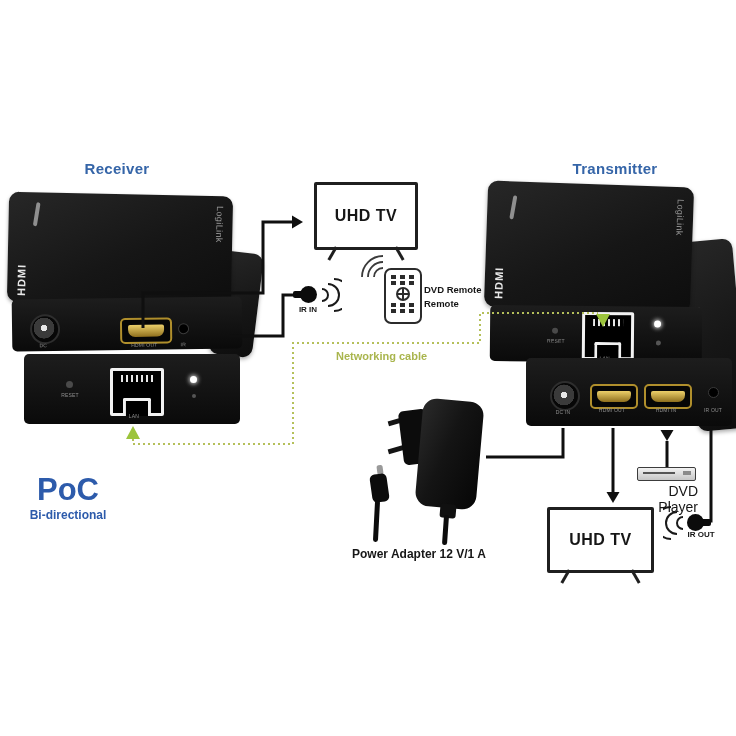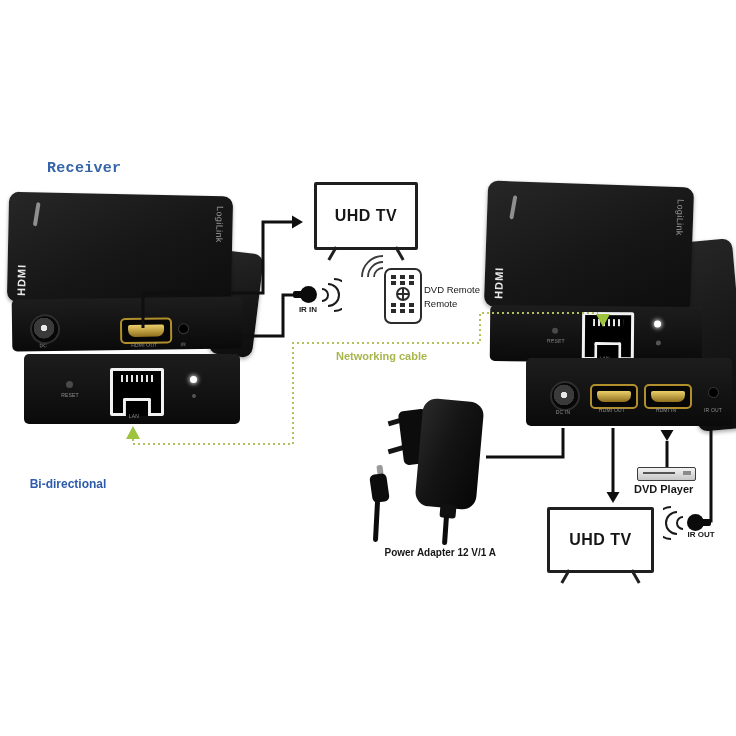--- a/index.html
+++ b/index.html
@@ -1,19 +1,19 @@
 <!DOCTYPE html>
 <html><head>
 <meta charset="utf-8">
 <style>
   html,body{margin:0;padding:0;background:#fff;}
   #canvas{position:relative;width:736px;height:736px;background:#fff;overflow:hidden;
           font-family:"Liberation Sans",sans-serif;}
   .abs{position:absolute;}
-  .title{font-size:15px;font-weight:700;color:#3565a8;text-align:left;letter-spacing:.3px;z-index:8;font-family:Liberation Mono, monospace;}
+  .title{font-size:15px;font-weight:700;color:#3565a8;text-align:center;letter-spacing:.3px;z-index:8;}
   .devbox{background:linear-gradient(155deg,#272727 0%,#161616 55%,#0d0d0d 100%);border-radius:10px;
           box-shadow:0 2px 4px rgba(0,0,0,.35);}
   .strip{background:linear-gradient(#1d1d1d,#0a0a0a);border-radius:5px;}
   .vtext-up{writing-mode:vertical-rl;transform:rotate(180deg);}
   .vtext-dn{writing-mode:vertical-rl;}
   .hdmi-logo{color:#e8e8e8;font-weight:700;font-size:11px;letter-spacing:1px;}
   .brand{color:#9a9a9a;font-size:9px;letter-spacing:.4px;}
   .vent{background:#8f8f8f;border-radius:2px;width:4px;height:24px;}
   .dcjack{border-radius:50%;border:2px solid #2e2e2e;
           background:radial-gradient(circle at 46% 46%,#e8e8e8 0 16%,#3a3a3a 17% 52%,#070707 53%);}
@@ -43,20 +43,21 @@
   svg{display:block;}
   #wires{position:absolute;left:0;top:0;z-index:6;pointer-events:none;}
   .z7{z-index:7;}
 </style>
 </head>
 <body>
 
 <div id="canvas">
 
   <div class="abs title" style="left:47px;top:160px;width:140px;">Receiver</div>
+  <div class="abs title" style="left:545px;top:160px;width:140px;">Transmitter</div>
 
   <div>
     <div class="abs devbox" style="left:214px;top:252px;width:44px;height:104px;transform:rotate(7deg);z-index:1;"></div>
     <div class="abs devbox" style="left:8px;top:194px;width:224px;height:110px;transform:rotate(1.2deg);z-index:2;">
       <div class="abs vent" style="left:26px;top:10px;transform:rotate(8deg);"></div>
       <div class="abs vtext-up hdmi-logo" style="left:8px;top:44px;height:60px;">HDMI</div>
       <div class="abs vtext-dn brand" style="right:8px;top:10px;height:70px;">LogiLink</div>
     </div>
     <div class="abs strip" style="left:12px;top:298px;width:230px;height:52px;transform:rotate(-0.8deg);z-index:3;">
       <div class="abs dcjack" style="left:18px;top:15px;width:26px;height:26px;"></div>
@@ -144,21 +145,21 @@
           <rect x="5" y="39" width="5" height="4"></rect>
             <rect x="14" y="39" width="5" height="4"></rect>
             <rect x="23" y="39" width="5" height="4"></rect>
         </g>
         <g stroke="#2b2b2b" stroke-width="2" fill="none">
           <circle cx="17" cy="24" r="6"></circle>
             <path d="M17,19 V29 M12,24 H22"></path>
         </g>
       </svg>
     </div>
-    <div class="abs caption" style="left:424px;top:283px;width:70px;font-size:9.5px;font-weight:400;line-height:1.45;">
+    <div class="abs caption" style="left:424px;top:283px;width:70px;font-size:9.5px;font-weight:700;line-height:1.45;">
       <div>DVD Remote</div>
       <div>Remote</div>
     </div>
   </div>
 
   <div>
     <div class="abs blobstem" style="left:293px;top:291px;width:10px;height:7px;"></div>
     <div class="abs blob" style="left:300px;top:286px;width:17px;height:17px;"></div>
     <svg class="abs z7" style="left:320px;top:275px;" width="22" height="40" viewBox="0 0 22 40">
       <path d="M2,14 A6,6 0 0 1 2,26" fill="none" stroke="#1a1a1a" stroke-width="2"></path>
@@ -173,49 +174,50 @@
   <div>
     <div class="abs" style="left:388px;top:419px;width:17px;height:5px;background:#141414;transform:rotate(-16deg);"></div>
     <div class="abs" style="left:388px;top:447px;width:17px;height:5px;background:#141414;transform:rotate(-16deg);"></div>
     <div class="abs" style="left:401px;top:410px;width:28px;height:54px;background:#0c0c0c;border-radius:5px;transform:rotate(-7deg);"></div>
     <div class="abs" style="left:419px;top:400px;width:61px;height:108px;background:linear-gradient(110deg,#2a2a2a 0%,#141414 45%,#060606 100%);border-radius:14px;transform:rotate(5deg);"></div>
     <div class="abs" style="left:440px;top:504px;width:16px;height:14px;background:#101010;border-radius:3px;transform:rotate(5deg);"></div>
     <div class="abs" style="left:443px;top:515px;width:5px;height:30px;background:#0c0c0c;border-radius:3px;transform:rotate(4deg);"></div>
     <div class="abs" style="left:377px;top:465px;width:6px;height:10px;background:#9a9a9a;border-radius:2px;transform:rotate(-8deg);"></div>
     <div class="abs" style="left:371px;top:474px;width:17px;height:28px;background:#0c0c0c;border-radius:5px;transform:rotate(-8deg);"></div>
     <div class="abs" style="left:374px;top:500px;width:5px;height:42px;background:#0c0c0c;border-radius:3px;transform:rotate(3deg);"></div>
-    <div class="abs caption" style="left:352px;top:547px;width:144px;text-align:right;font-size:10px;font-weight:700;">Power Adapter 12 V/1 A</div>
+    <div class="abs caption" style="left:352px;top:547px;width:144px;text-align:left;font-size:12px;font-weight:700;">Power Adapter 12 V/1 A</div>
   </div>
 
   <div>
     <div class="abs" style="left:637px;top:467px;width:57px;height:12px;background:linear-gradient(#f2f2f2,#c6c6c6);border:1.5px solid #3c3c3c;border-radius:2px;">
       <div style="position:absolute;left:5px;top:4px;width:32px;height:2px;background:#555;"></div>
       <div style="position:absolute;right:4px;top:3px;width:8px;height:4px;background:#8a8a8a;"></div>
     </div>
-    <div class="abs caption" style="left:634px;top:483px;width:64px;text-align:left;font-size:11px;font-weight:700;">DVD Player</div>
+    <div class="abs caption" style="left:634px;top:483px;width:64px;text-align:right;font-size:14px;font-weight:400;">DVD Player</div>
   </div>
 
   <div class="abs tv" style="left:547px;top:507px;width:101px;height:60px;">
     <span class="tvlabel">UHD TV</span>
     <div class="leg l" style="left:14px;"></div>
     <div class="leg r" style="right:14px;"></div>
   </div>
 
   <div>
     <div class="abs blobstem" style="left:701px;top:519px;width:10px;height:7px;"></div>
     <div class="abs blob" style="left:687px;top:514px;width:17px;height:17px;"></div>
     <svg class="abs z7" style="left:663px;top:503px;" width="22" height="40" viewBox="0 0 22 40">
       <path d="M20,14 A6,6 0 0 0 20,26" fill="none" stroke="#1a1a1a" stroke-width="2"></path>
       <path d="M14,9 A11,11 0 0 0 14,31" fill="none" stroke="#1a1a1a" stroke-width="2"></path>
       <path d="M8,4 A16,16 0 0 0 8,36" fill="none" stroke="#1a1a1a" stroke-width="2"></path>
     </svg>
     <div class="abs irlabel" style="left:678px;top:530px;width:46px;">IR OUT</div>
   </div>
 
   <div class="abs" style="left:18px;top:474px;width:100px;text-align:center;z-index:8;">
+    <div class="poc-big">PoC</div>
     <div class="poc-sub">Bi-directional</div>
   </div>
 
   <svg id="wires" width="736" height="736" viewBox="0 0 736 736">
 
     <path d="M143,328 V293 H263 V222 H292" fill="none" stroke="#0f0f0f" stroke-width="3"></path>
     <polygon points="292,215.5 303,222 292,228.5" fill="#0f0f0f"></polygon>
     <path d="M230,336 H283 V295 H295" fill="none" stroke="#0f0f0f" stroke-width="3"></path>
     <path d="M563,428 V457 H486" fill="none" stroke="#0f0f0f" stroke-width="3"></path>
     <path d="M613,428 V492" fill="none" stroke="#0f0f0f" stroke-width="3"></path>

